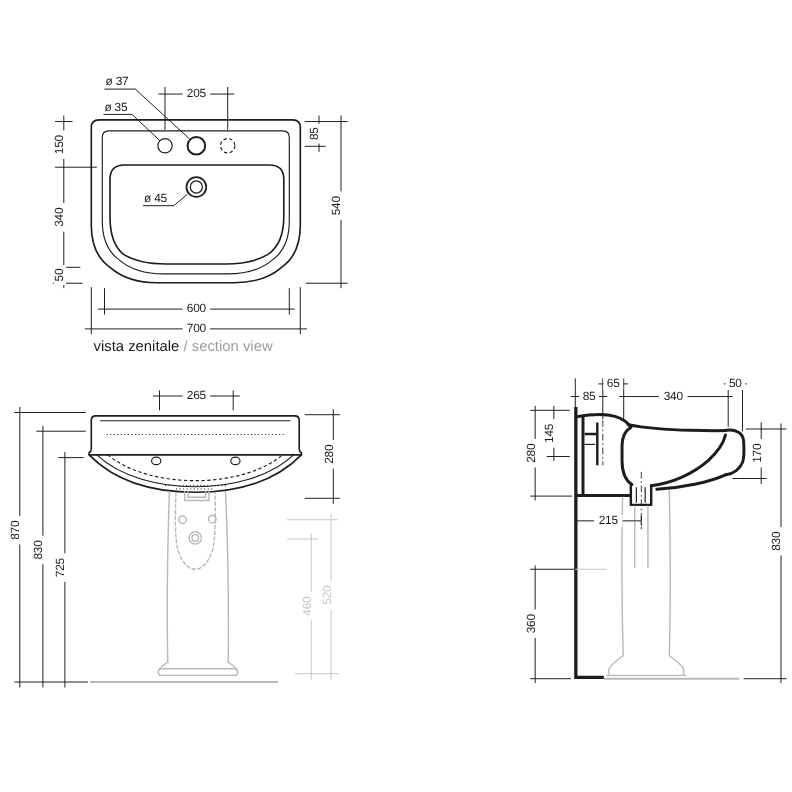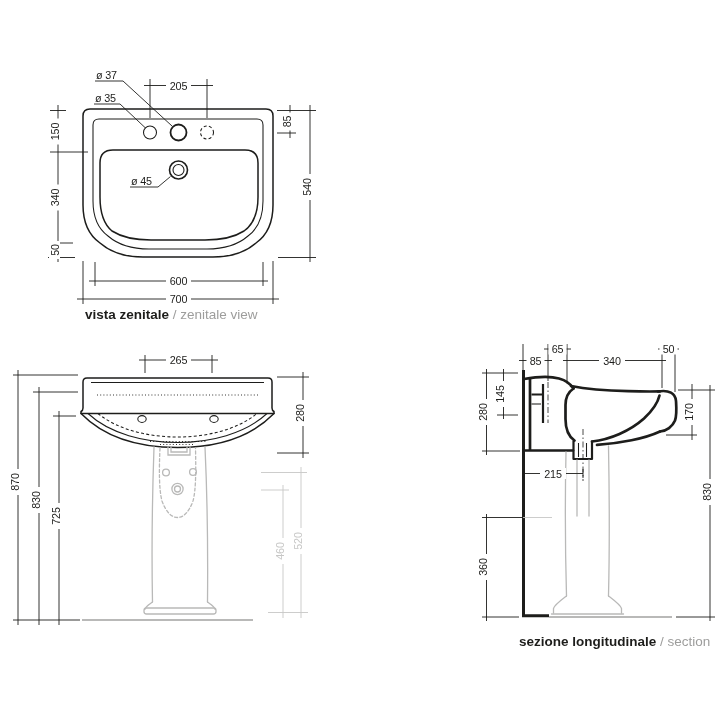--- a/index.html
+++ b/index.html
@@ -20,21 +20,21 @@
   .dot{stroke:#1d1d1b;stroke-width:0.9;fill:none;stroke-dasharray:1 2.2}
   .cln{stroke:#1d1d1b;stroke-width:0.8;fill:none;stroke-dasharray:6 2.5 1.5 2.5}
   
   .dim{font:10.8px "Liberation Sans",sans-serif;fill:#1d1d1b;text-anchor:middle;
        dominant-baseline:central;letter-spacing:-0.2px}
   .dims{text-anchor:start}
   .dimg{fill:#c7c7c6}
   .lblbg{fill:#ffffff}
   
   .caption{position:absolute;font-size:13.5px;line-height:16px;color:#1d1d1b;white-space:nowrap}
-  .caption .it{font-weight:bold}
+  .caption .it{font-weight:normal}
   .caption .sub{color:#9d9d9c;font-weight:normal}
 </style>
 </head>
 <body>
 
 <div id="sheet">
 
 <svg width="720" height="720" viewBox="0 0 720 720">
 
   <g>
@@ -264,19 +264,16 @@
       </g>
       <g transform="translate(706.5,492) rotate(-90)">
         <rect class="lblbg" x="-13" y="-5.5" width="26" height="11"></rect>
         <text class="dim">830</text>
       </g>
     </g>
   </g>
 </svg>
 
 <div class="caption" style="left:85px;top:307px">
-  <span class="it">vista zenitale</span><span class="sub"> / </span><span class="sub">zenitale view</span>
+  <span class="it">vista zenitale</span><span class="sub"> / </span><span class="sub">section view</span>
 </div>
-<div class="caption" style="left:519px;top:634px">
-  <span class="it">sezione longitudinale</span><span class="sub"> / </span><span class="sub">section</span>
+
 </div>
 
-</div>
-
 </body></html>

